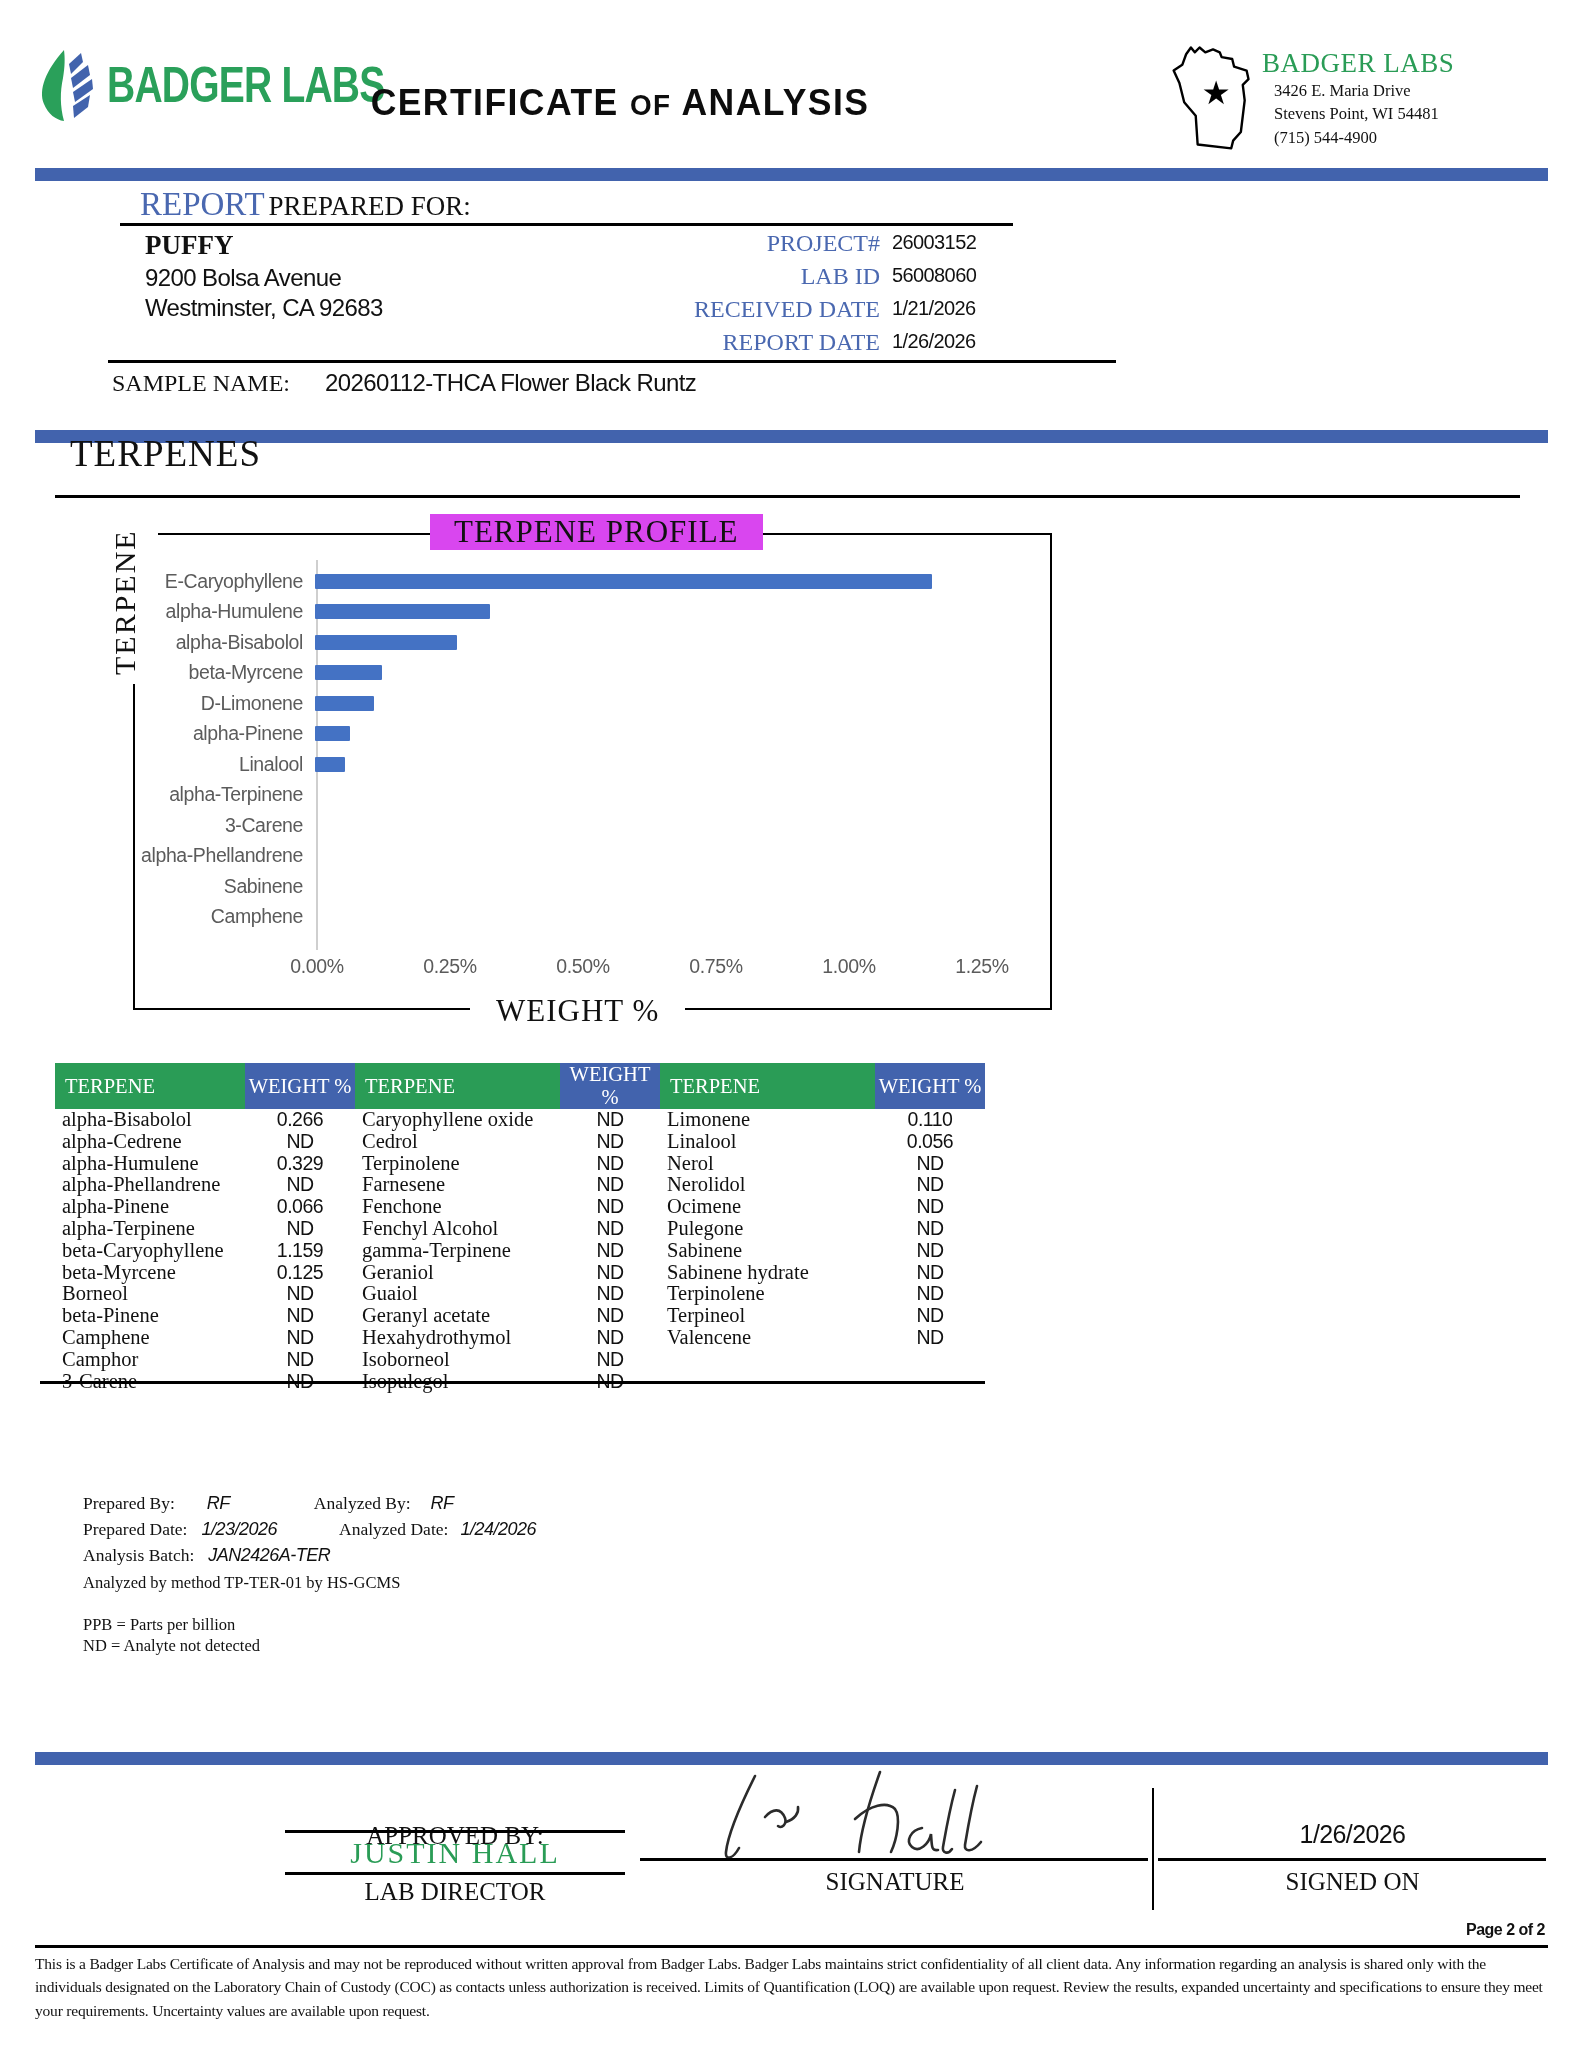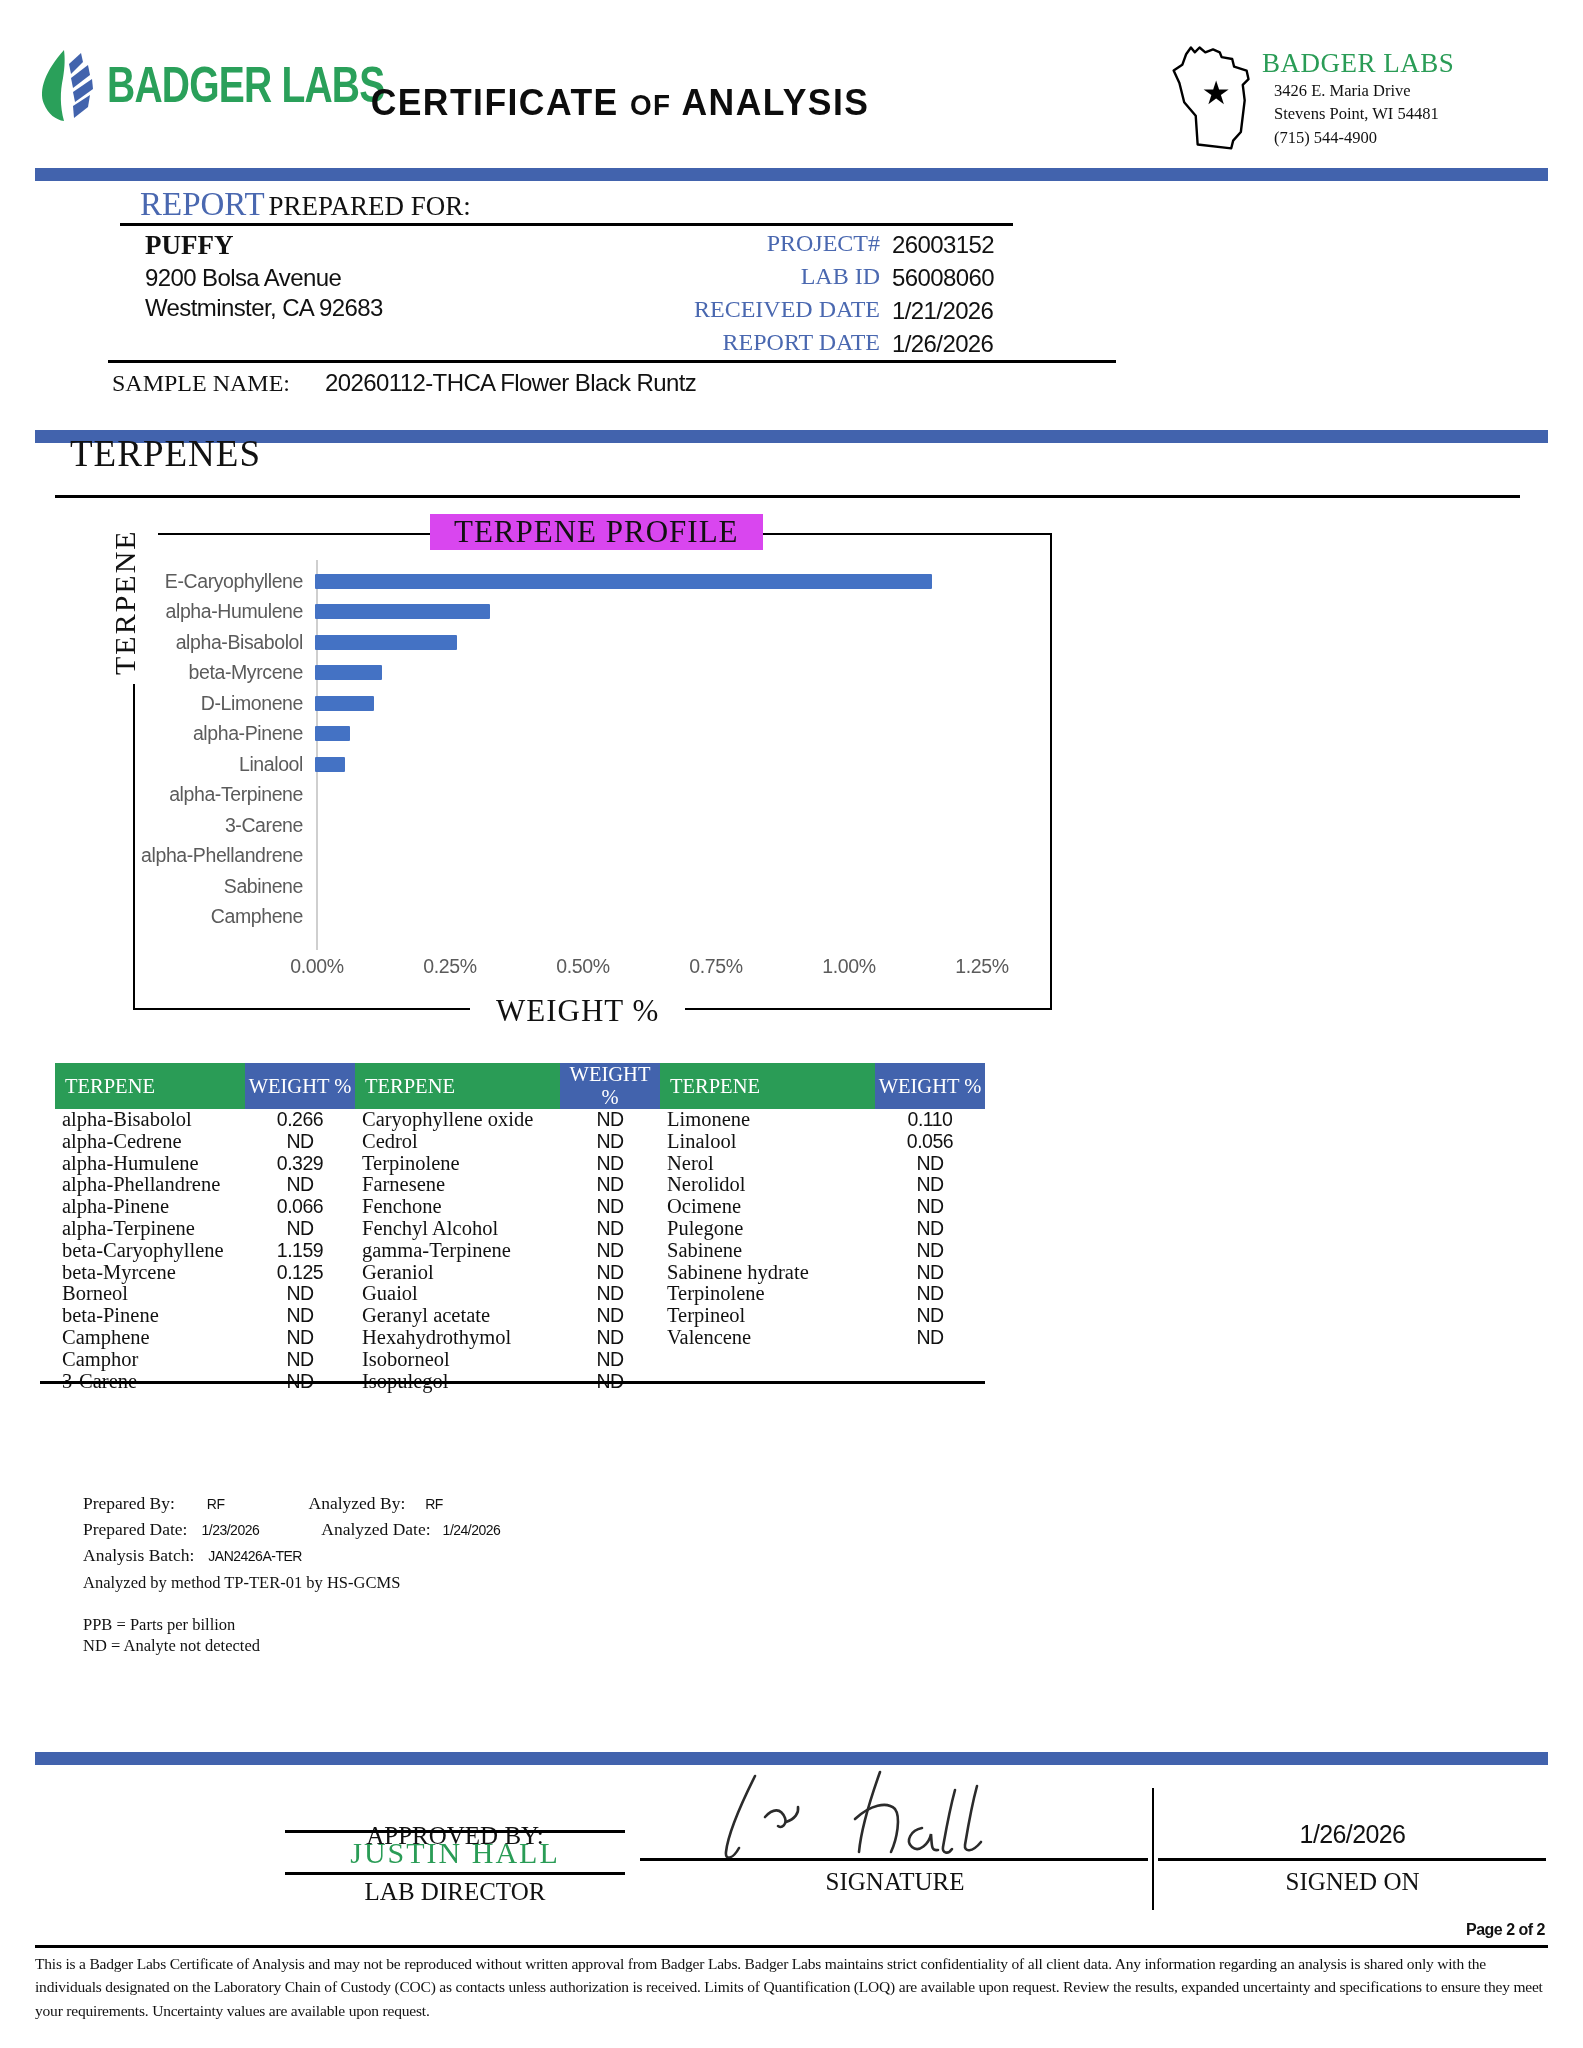--- a/index.html
+++ b/index.html
@@ -19,21 +19,21 @@
   #doc-title{left:360px;top:82px;width:520px;text-align:center;font-family:"Liberation Sans",sans-serif;
         font-weight:bold;color:#0d0d0d;letter-spacing:1.5px;font-size:37px;white-space:nowrap;transform:scaleX(0.96);}
   #doc-title .of{font-size:29px;}
   #lab-block{left:1262px;top:48px;}
   #lab-block .lab-name{font-size:27px;letter-spacing:0.5px;}
   #lab-block .addr{font-size:16.5px;line-height:1.42;color:#111;margin-left:12px;}
   
   .rep-label{font-size:33px;}
   .fields-row{position:absolute;left:560px;width:460px;height:30px;}
   .f-label{position:absolute;right:140px;top:0;font-size:24px;text-align:right;white-space:nowrap;}
-  .f-value{position:absolute;left:332px;top:1px;font-size:24px;white-space:nowrap;}
+  .f-value{position:absolute;left:332px;top:1px;font-size:20px;white-space:nowrap;}
   
   #chart-box{left:133px;top:533px;width:919px;height:477px;border:2px solid #000;box-sizing:border-box;}
   #chart-title{left:430px;top:514px;background:#d946ef;padding:0 24px;font-size:31px;letter-spacing:1px;white-space:nowrap;}
   #chart-xlabel{left:470px;top:993px;background:#fff;padding:0 26px;font-size:31px;letter-spacing:1px;white-space:nowrap;}
   #chart-ylabel{left:108px;top:520px;width:50px;height:164px;background:#fff;
         writing-mode:vertical-rl;transform:rotate(180deg);text-align:center;
         font-size:30px;letter-spacing:2px;}
   #chart-rows{left:135px;top:566px;width:900px;}
   .c-row{display:flex;align-items:center;height:30.5px;}
   .c-label{width:168px;text-align:right;padding-right:12px;font-family:"Liberation Sans",sans-serif;
@@ -47,21 +47,21 @@
   #terp-table th{font-family:"Liberation Serif",serif;font-weight:normal;color:#fff;font-size:20.5px;
         height:27px;padding:0 0 0 10px;text-align:left;}
   #terp-table th.w{text-align:center;padding:0;}
   #terp-table th.g{background:#2a9c56;}
   #terp-table th.b{background:#4263ad;}
   #terp-table td{height:21.8px;padding:0;font-size:20.5px;line-height:21.8px;white-space:nowrap;}
   #terp-table td.name{font-family:"Liberation Serif",serif;padding-left:7px;}
   #terp-table td.val{font-family:"Liberation Sans",sans-serif;letter-spacing:-0.5px;text-align:center;font-size:19.5px;}
   
   .meta-label{font-size:17.5px;}
-  .meta-value{font-family:"Liberation Sans",sans-serif;letter-spacing:-0.5px;font-size:14px;}
+  .meta-value{font-family:"Liberation Sans",sans-serif;letter-spacing:-0.5px;font-size:18px;font-style:italic;}
   .small-note{font-size:16.5px;}
   
   .appr{text-align:center;}
   #sig-divider{left:1152px;top:1788px;width:2px;height:122px;background:#000;}
   
   #disclaimer{left:35px;top:1952px;width:1513px;font-size:15.5px;line-height:1.5;letter-spacing:-0.2px;}
   #page-num{left:1245px;top:1921px;width:300px;text-align:right;font-family:"Liberation Sans",sans-serif;
         letter-spacing:-0.5px;font-size:16px;font-weight:bold;}
 </style>
 </head>

